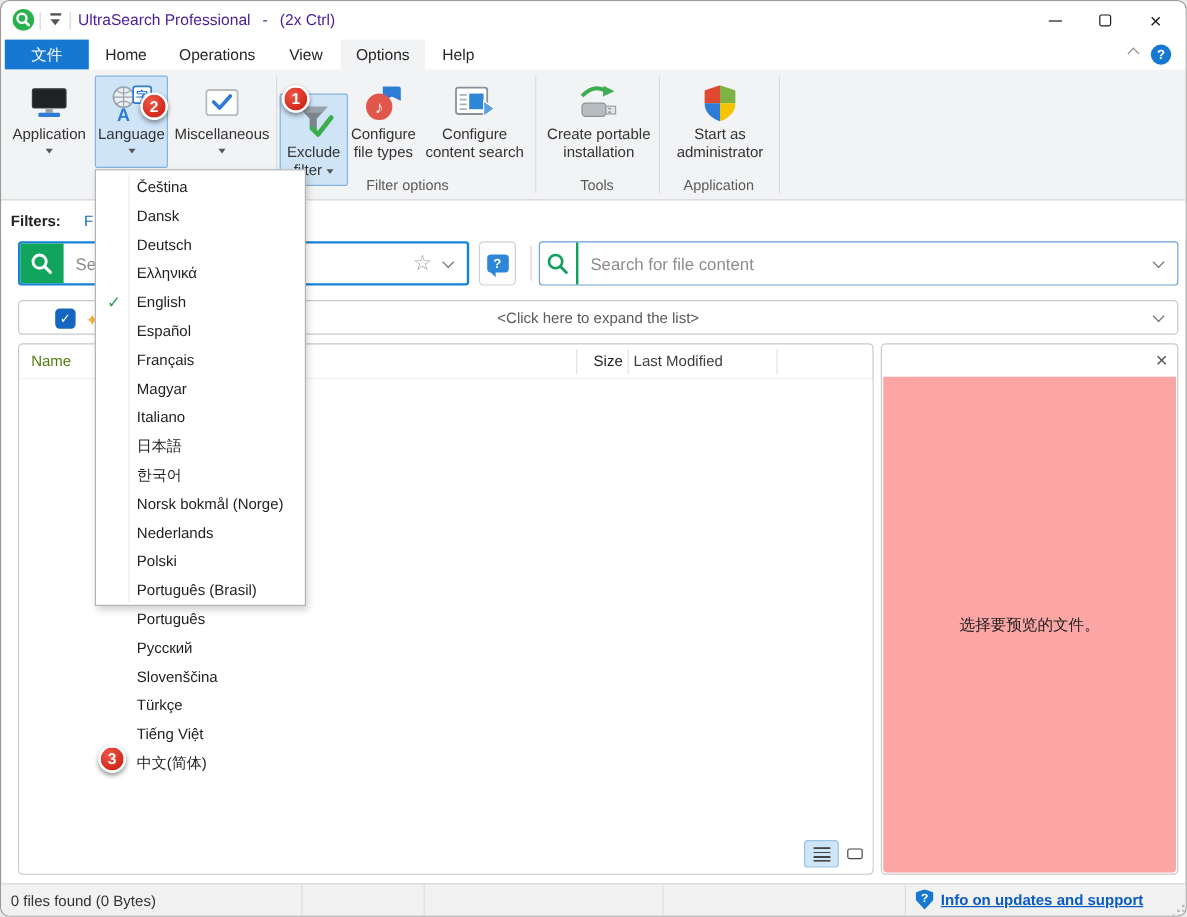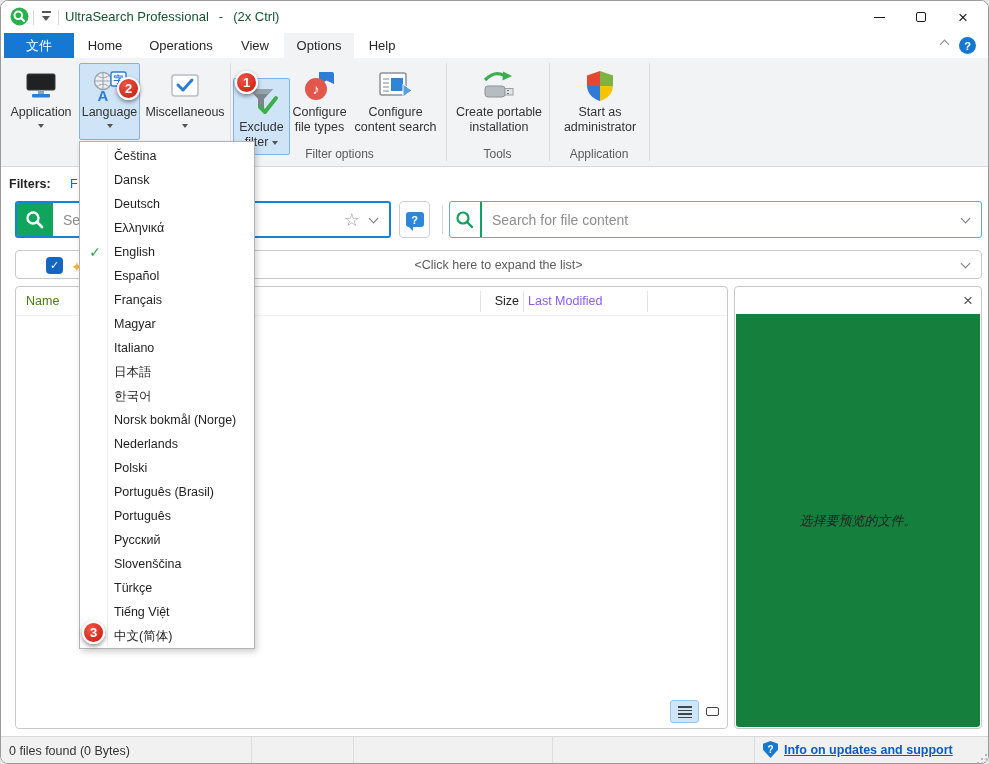--- a/index.html
+++ b/index.html
@@ -10,21 +10,21 @@
          font-size:13px; color:#222; }
 
   
   .titlebar { position:absolute; left:0; top:0; width:100%; height:32px; background:#fff; }
   .appicon { position:absolute; left:9px; top:6px; }
   .tb-sep { position:absolute; top:9px; width:1px; height:15px; background:#d8d8d8; }
   .qat { position:absolute; left:39px; top:10px; width:14px; height:12px; cursor:pointer; }
   .qat .bar { position:absolute; left:2px; top:0; width:9px; height:2px; background:#555; }
   .qat .tri { position:absolute; left:2px; top:5px; width:0; height:0;
               border-left:4.5px solid transparent; border-right:4.5px solid transparent; border-top:5px solid #555; }
-  .title-text { position:absolute; left:64px; top:8px; font-size:13px; color:#14532d; white-space:pre; }
+  .title-text { position:absolute; left:64px; top:8px; font-size:13px; color:#4c1d95; white-space:pre; }
   .title-text .dash { margin:0 10px; }
   .wctrl { position:absolute; top:0; height:32px; width:42px; display:flex; align-items:center; justify-content:center; cursor:pointer; }
   .wc-min { right:88px; } .wc-max { right:46px; } .wc-close { right:4px; }
   .ic-min { width:11px; border-top:1.4px solid #1a1a1a; }
   .ic-max { width:10px; height:10px; border:1.3px solid #1a1a1a; border-radius:2px; }
   .ic-close { font-size:17px; color:#1a1a1a; line-height:1; }
 
   
   .tabbar { position:absolute; left:0; top:32px; width:100%; height:25px; background:#fff; }
   .tab { position:absolute; top:0; height:25px; display:flex; align-items:center; justify-content:center;
@@ -107,52 +107,52 @@
   .sg-label { position:absolute; left:82px; top:7px; font-size:12.5px; color:#333; }
   .sg-hint { position:absolute; left:0; top:7px; width:100%; text-align:center; font-size:12.5px; color:#5a5a5a; cursor:pointer; }
   .sg-chev { position:absolute; right:12px; top:9px; cursor:pointer; }
 
   
   .list-panel { position:absolute; left:14px; top:285px; width:713px; height:443px; background:#fff;
                 border:1px solid #c9c9c9; border-radius:4px; }
   .lp-header { position:absolute; left:0; top:0; width:100%; height:29px; border-bottom:1px solid #f0f0f0; }
   .col-name { position:absolute; left:10px; top:7px; font-size:12.5px; color:#4d7c0f; cursor:pointer; }
   .col-size { position:absolute; left:430px; top:7px; width:73px; text-align:right; font-size:12.5px; color:#222; cursor:pointer; }
-  .col-mod { position:absolute; left:512px; top:7px; font-size:12.5px; color:#8b5cf6; cursor:pointer; }
+  .col-mod { position:absolute; left:512px; top:7px; font-size:12.5px; color:#404040; cursor:pointer; }
   .col-sep { position:absolute; top:4px; height:21px; width:1px; background:#e3e3e3; }
   .lp-body { position:absolute; left:0; top:30px; right:0; bottom:0; background:#fff; border-radius:0 0 4px 4px; }
   .view-btn { position:absolute; bottom:5px; height:23px; border-radius:3px; display:flex; align-items:center; justify-content:center; cursor:pointer; }
   .vb-list { right:28px; width:29px; background:#cfe6f8; border:1px solid #9cc3e6; }
   .vb-list .lines { width:14px; height:12px;
         background:repeating-linear-gradient(#444 0 1.6px, transparent 1.6px 3.6px); }
   .vb-prev { right:5px; width:20px; background:transparent; }
   .vb-prev .rect { width:13px; height:9px; border:1.6px solid #444; border-radius:2px; }
 
   
   .preview-panel { position:absolute; left:733px; top:285px; width:248px; height:443px; background:#fff;
                    border:1px solid #c9c9c9; border-radius:4px; }
   .pv-close { position:absolute; right:8px; top:2px; font-size:17px; color:#555; cursor:pointer; line-height:1.4; }
-  .pv-body { position:absolute; left:1px; right:1px; top:27px; bottom:1px; background:#15803d;
-             border-radius:0 0 3px 3px; display:flex; align-items:center; justify-content:center;font-style:italic; }
+  .pv-body { position:absolute; left:1px; right:1px; top:27px; bottom:1px; background:#fca5a5;
+             border-radius:0 0 3px 3px; display:flex; align-items:center; justify-content:center; }
   .pv-msg { font-size:13px; color:#222; }
 
   
   .statusbar { position:absolute; left:0; top:735px; width:100%; height:29px; background:#f1f1f2; border-top:1px solid #d9d9d9; }
   .st-left { position:absolute; left:8px; top:7px; font-size:12.5px; color:#333; }
   .st-sep { position:absolute; top:0; height:100%; width:1px; background:#dcdcdc; }
   .st-right { position:absolute; left:762px; top:4px; display:flex; align-items:center; gap:6px; }
   .shield { width:15px; height:17px; background:#1778d2; color:#fff; font-size:10px; font-weight:bold;
             display:flex; align-items:center; justify-content:center;
             clip-path:polygon(50% 0,100% 16%,100% 52%,50% 100%,0 52%,0 16%); }
   .st-link { font-size:12.5px; color:#0b5cc2; text-decoration:underline; font-weight:bold; cursor:pointer; }
   .grip { position:absolute; right:5px; bottom:5px; width:2px; height:2px; background:#b6b6b6;
           box-shadow:-4px 4px 0 #b6b6b6, 4px -4px 0 #b6b6b6, 0 4px 0 #c6c6c6, 4px 0 0 #c6c6c6, 4px 4px 0 #b6b6b6; }
 
   
-  .lang-menu { position:absolute; left:78px; top:140px; width:176px; height:508px; background:#fff;
+  .lang-menu { position:absolute; left:78px; top:140px; width:176px; height:364px; background:#fff;
                border:1px solid #b3b3b3; box-shadow:2px 3px 6px rgba(0,0,0,.18); z-index:50; padding-top:2px; }
   .lang-menu::before { content:""; position:absolute; left:27px; top:2px; bottom:2px; width:1px; background:#ededed; }
   .menu-item { position:relative; height:24px; display:flex; align-items:center; cursor:pointer; }
   .mi-check { position:absolute; left:6px; width:18px; text-align:center; color:#2fa14c; font-weight:bold; font-size:14px; }
   .mi-label { padding-left:34px; font-size:12.5px; color:#1f1f1f; white-space:nowrap; }
 
   
   .badge { position:absolute; width:23px; height:23px; border-radius:50%;
            background:radial-gradient(circle at 35% 30%, #ef5546, #c6170b);
            border:2px solid #fff; box-shadow:0 2px 4px rgba(0,0,0,.45);

